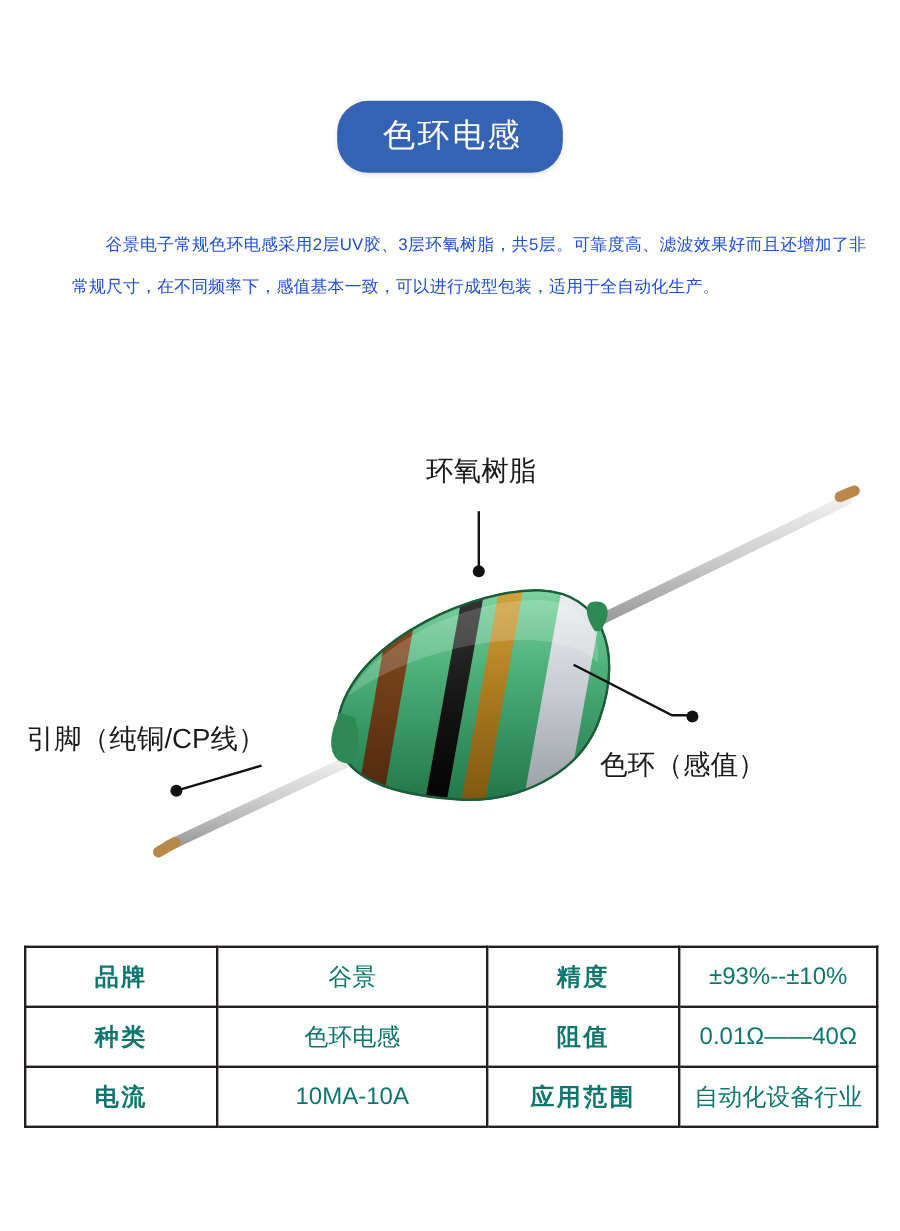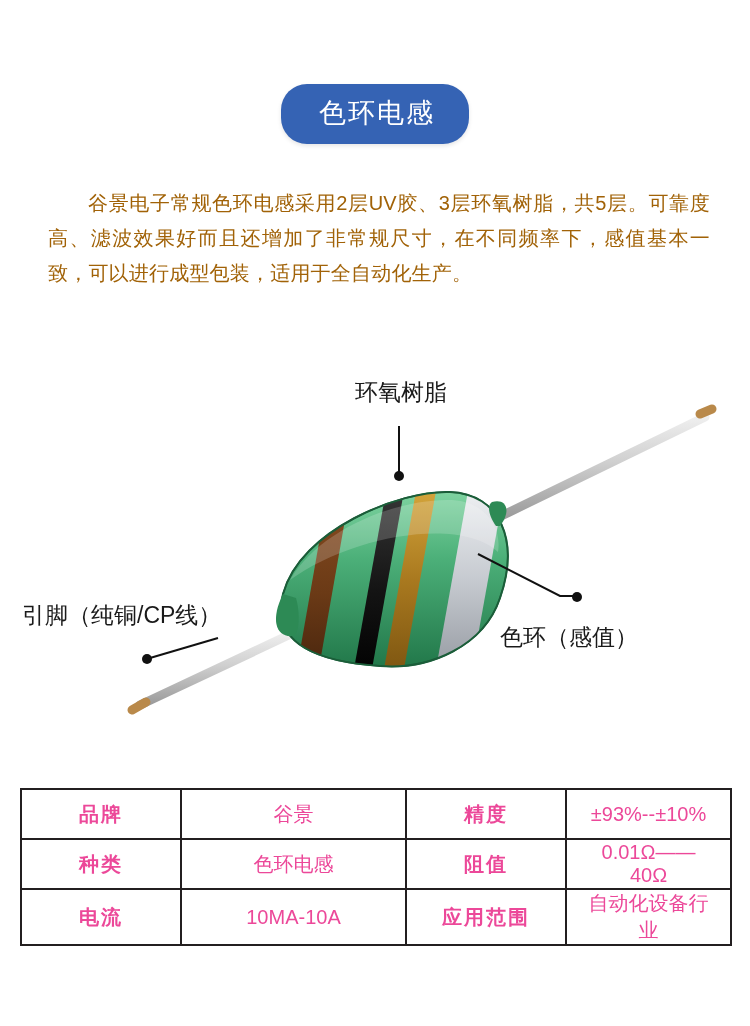--- a/index.html
+++ b/index.html
@@ -32,25 +32,25 @@
     letter-spacing: 2px;
     padding: 11px 34px 13px 38px;
     border-radius: 26px;
     box-shadow: 0 2px 4px rgba(0,0,0,0.10);
   }
 
   
   .intro {
     position: absolute;
     top: 186px;
-    left: 48px;
+    left: 60px;
     width: 662px;
-    font-size: 20px;
+    font-size: 14px;
     line-height: 35px;
-    color: #a16207;
+    color: #1d4ed8;
     text-align: justify;
     text-indent: 2em;
     letter-spacing: 0.2px;
   }
 
   
   .illus {
     position: absolute;
     top: 340px;
     left: 0;
@@ -78,22 +78,22 @@
     width: 710px;
     border-collapse: collapse;
     table-layout: fixed;
   }
   .spec-table td {
     border: 2px solid #231f20;
     height: 48px;
     font-size: 20px;
     text-align: center;
     vertical-align: middle;
-    padding: 0 20px;
-    color: #ec4899;
+    padding: 0 8px;
+    color: #0f766e;
   }
   .spec-table td.key {
     font-weight: bold;
     letter-spacing: 2px;
   }
   .col-k1 { width: 160px; }
   .col-v1 { width: 225px; }
   .col-k2 { width: 160px; }
   .col-v2 { width: 165px; }
 </style>

